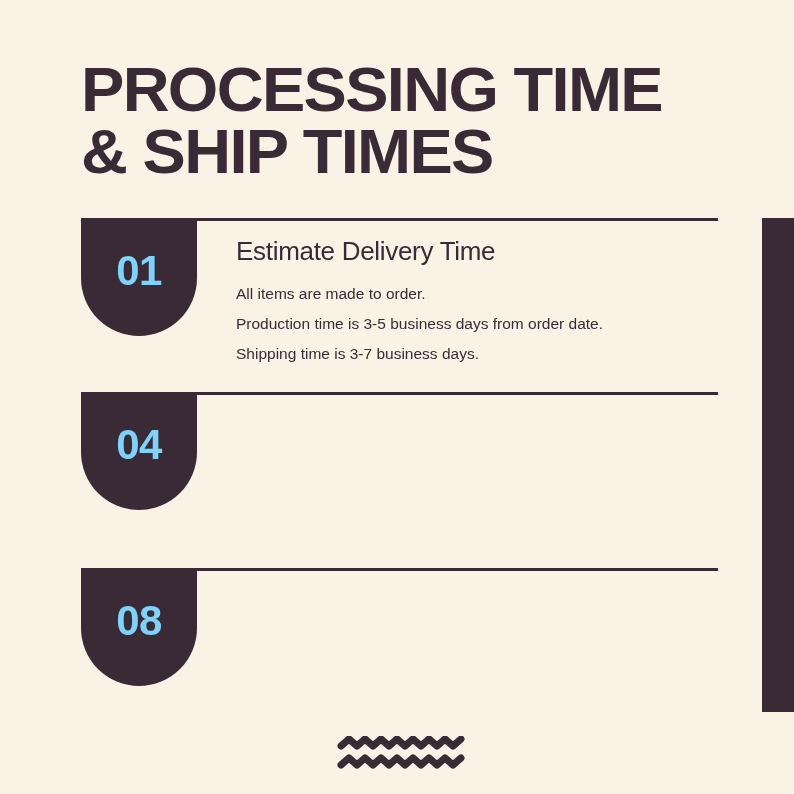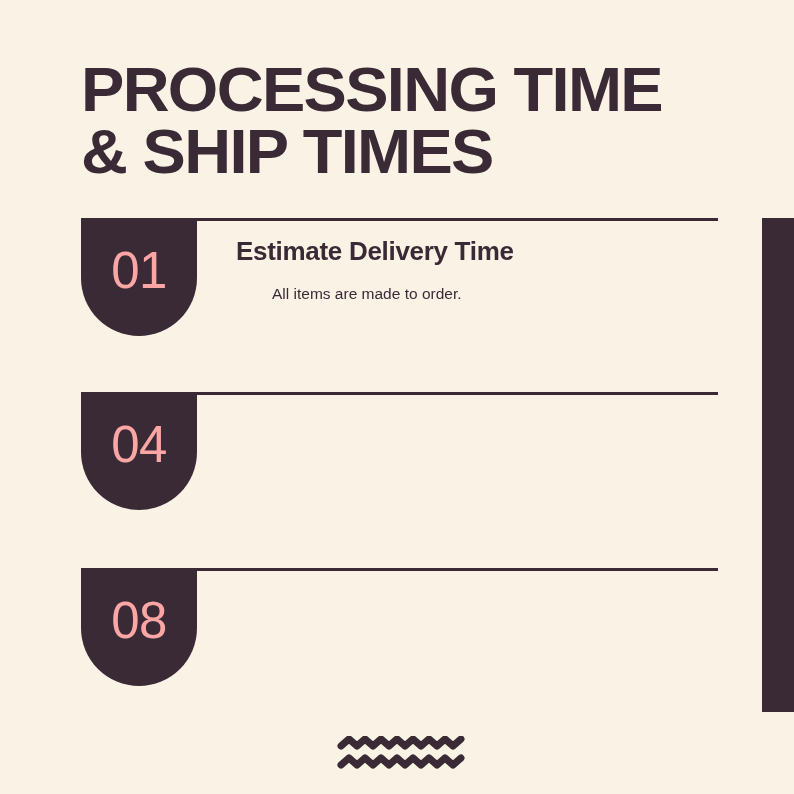--- a/index.html
+++ b/index.html
@@ -64,49 +64,48 @@
     background: #3A2A35;
     border-radius: 0 0 58px 58px;
     display: flex;
     align-items: center;
     justify-content: center;
     padding-bottom: 14px;
     box-sizing: border-box;
   }
   .badge-number {
     font-family: "Liberation Sans", sans-serif;
-    font-weight: normal;
-    font-size: 51px;
+    font-weight: bold;
+    font-size: 42px;
     line-height: 45px;
     letter-spacing: -0.5px;
-    color: #fca5a5;
+    color: #7dd3fc;
   }
   .section-body {
     position: absolute;
     left: 155px;
     top: 18px;
     width: 485px;
   }
   .section-heading {
     font-family: "Liberation Sans", sans-serif;
-    font-weight: bold;
+    font-weight: normal;
     font-size: 26px;
     line-height: 30px;
     letter-spacing: -0.3px;
     color: #3A2A35;
     margin-bottom: 13px;
   }
   .section-line {
     font-family: "Liberation Sans", sans-serif;
     font-weight: normal;
     font-size: 15.5px;
     line-height: 30px;
     color: #3A2A35;
     white-space: nowrap;
-    margin-left: 36px;
   }
   .section-line.wrap {
     white-space: normal;
   }
 
   
   #right-bar {
     position: absolute;
     left: 762px;
     top: 218px;
@@ -135,20 +134,22 @@
   </div>
 
   <div class="section" style="top:218px;">
     <div class="section-rule"></div>
     <div class="badge">
       <span class="badge-number">01</span>
     </div>
     <div class="section-body">
       <div class="section-heading">Estimate Delivery Time</div>
       <div class="section-line">All items are made to order.</div>
+      <div class="section-line">Production time is 3-5 business days from order date.</div>
+      <div class="section-line">Shipping time is 3-7 business days.</div>
     </div>
   </div>
 
   <div class="section" style="top:392px;">
     <div class="section-rule"></div>
     <div class="badge">
       <span class="badge-number">04</span>
     </div>
     <div class="section-body">
     </div>

